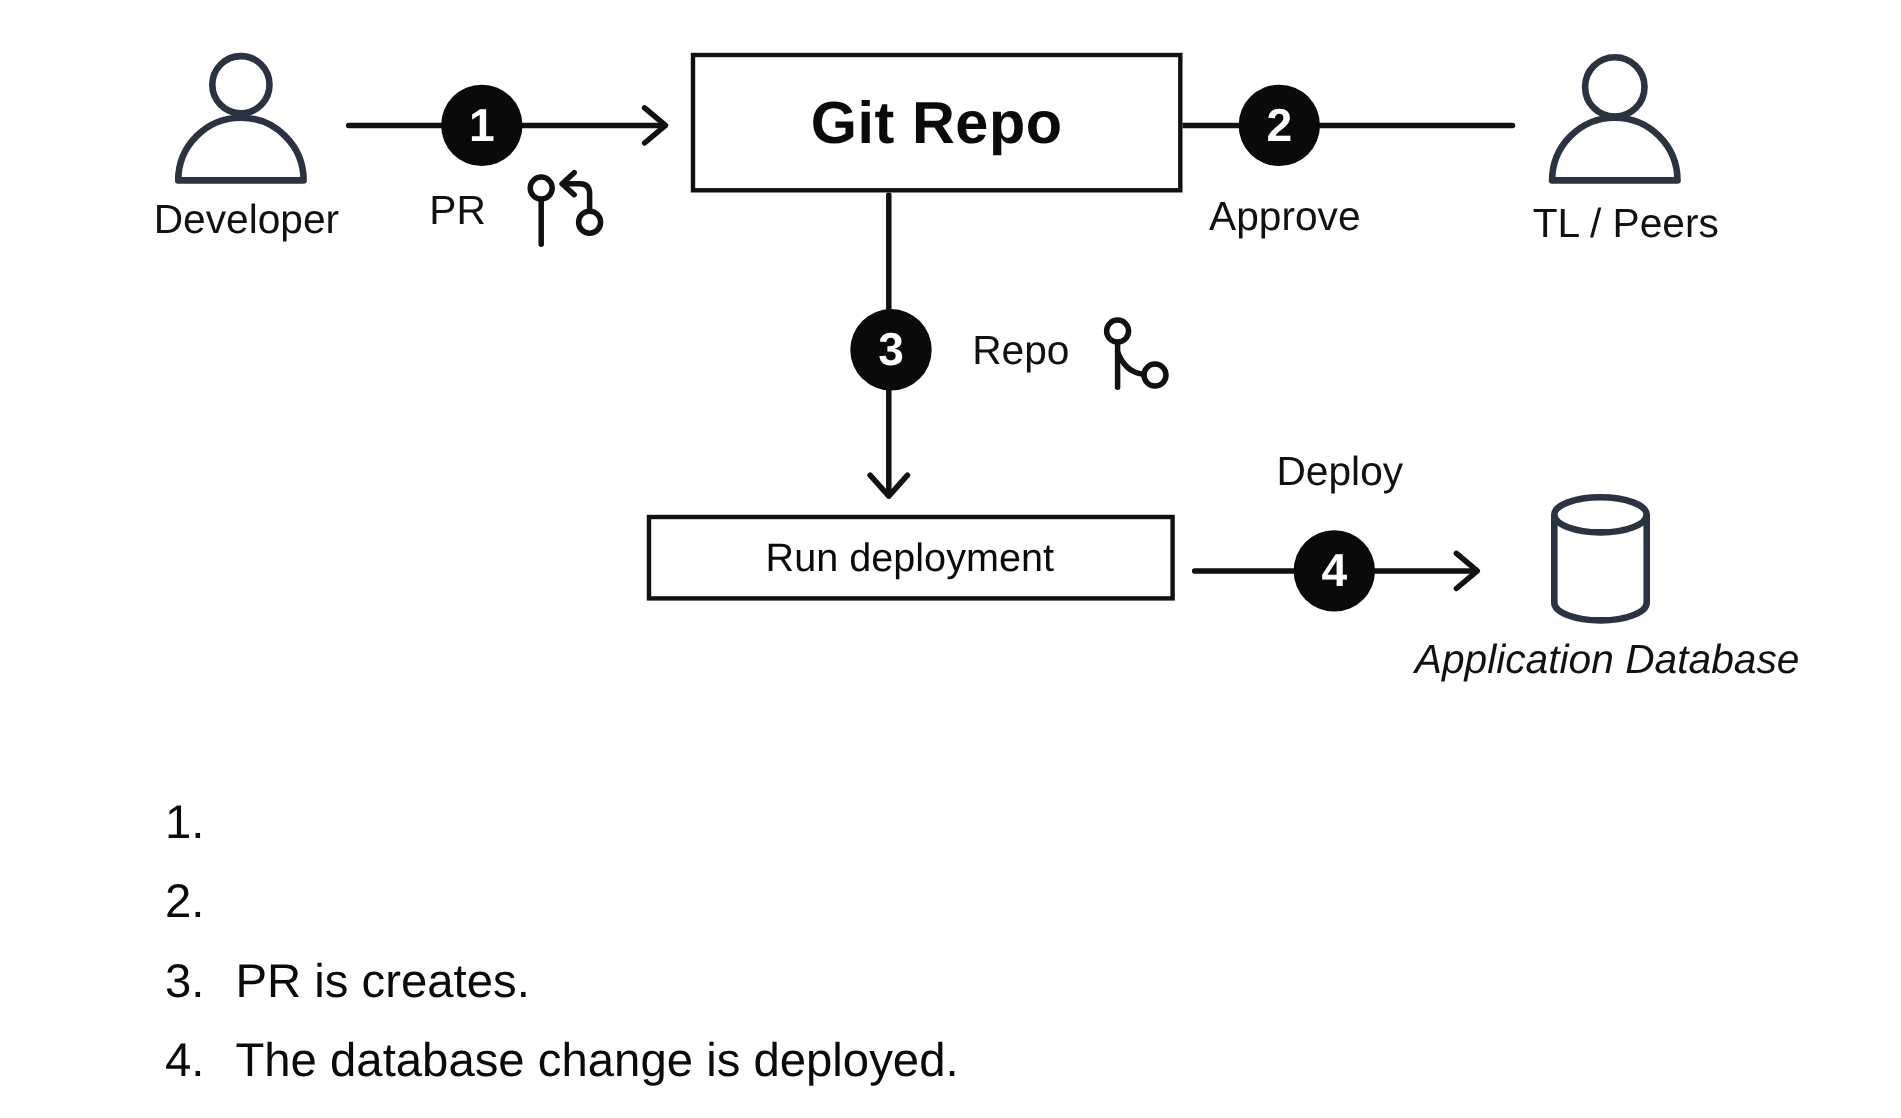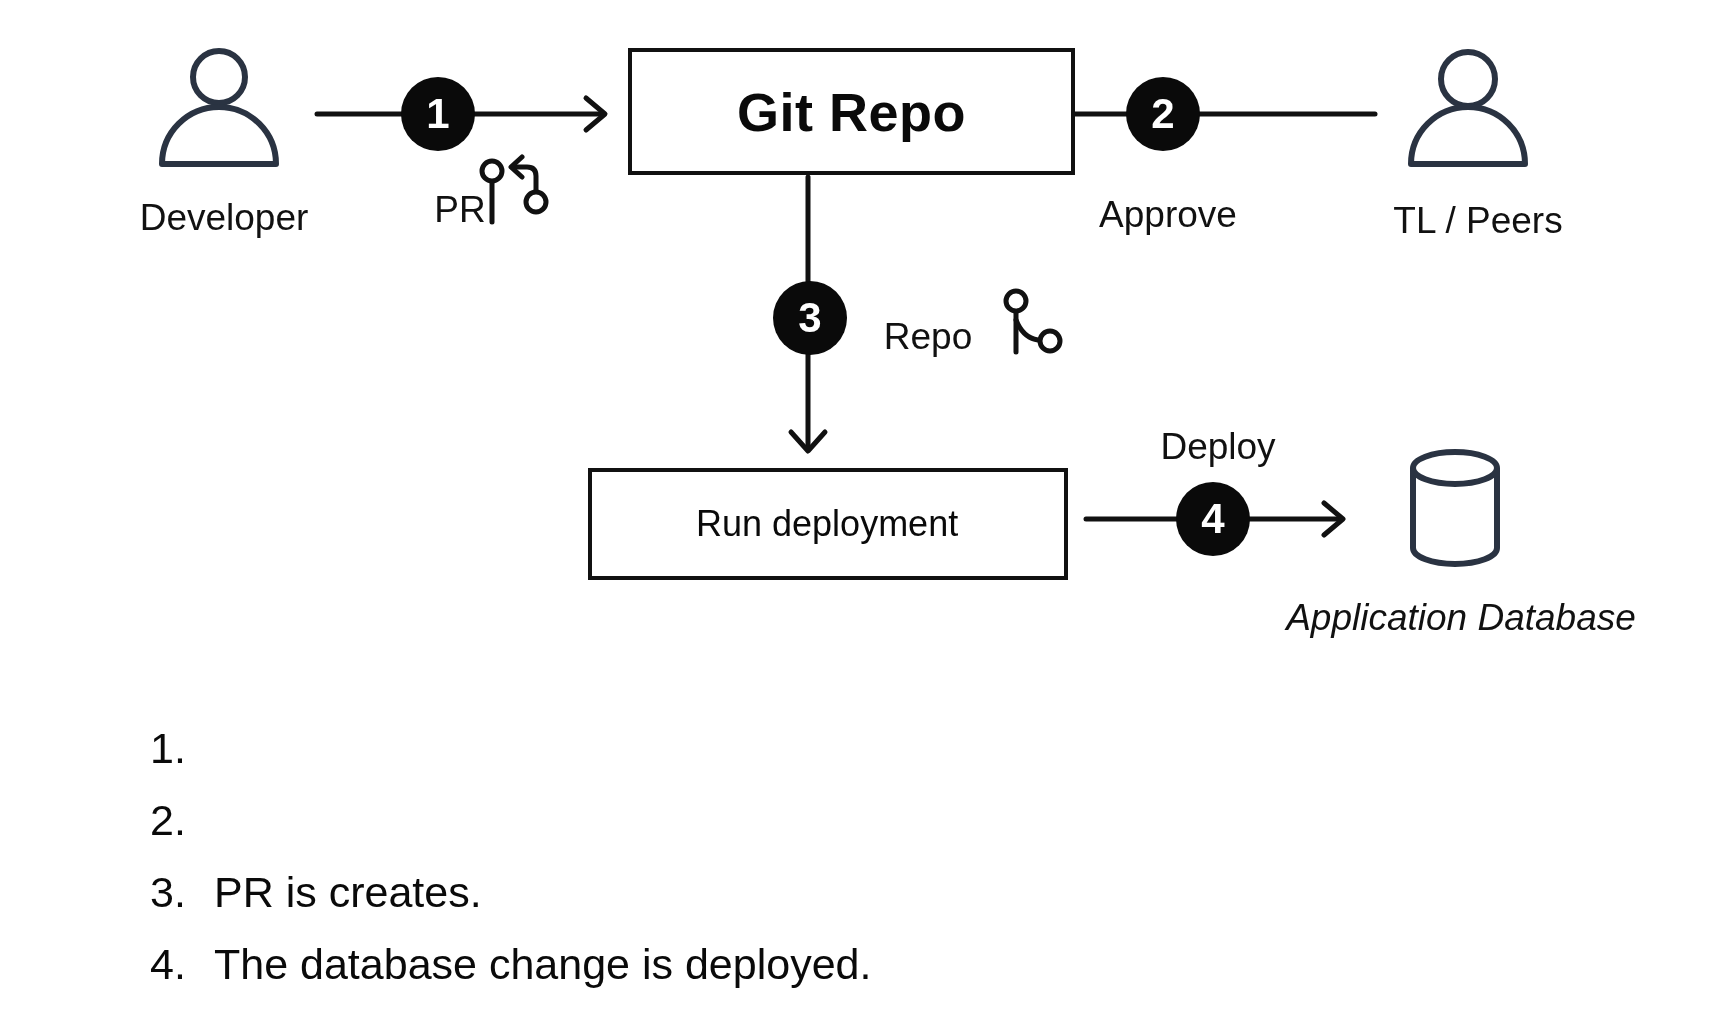--- a/index.html
+++ b/index.html
@@ -23,21 +23,21 @@
     align-items: center;
   }
   .box-git-repo {
     left: 628px; top: 48px; width: 447px; height: 127px;
     justify-content: center;
   }
   .box-git-repo .box-title {
     font-size: 54px; font-weight: bold; color: #0a0a0a; letter-spacing: 0.5px;
   }
   .box-run-deploy {
-    left: 588px; top: 468px; width: 480px; height: 112px;
+    left: 588px; top: 468px; width: 480px; height: 78px;
     padding-left: 104px;
   }
   .box-run-deploy .box-title { font-size: 36px; color: #0a0a0a; }
 
   .badge {
     position: absolute;
     width: 74px; height: 74px;
     background: #0a0a0a;
     border-radius: 50%;
     color: #ffffff;
@@ -50,24 +50,23 @@
   .badge-2 { left: 1126px; top: 77px; }
   .badge-3 { left: 773px; top: 281px; }
   .badge-4 { left: 1176px; top: 482px; }
 
   .dlabel {
     position: absolute;
     font-size: 37px;
     color: #111111;
     white-space: nowrap;
     transform: translateX(-50%);
-    margin-top: 18px;
   }
   .lbl-developer { left: 224px; top: 179px; }
-  .lbl-pr        { left: 460px; top: 171px; text-align: right; }
+  .lbl-pr        { left: 416px; top: 171px; text-align: right; }
   .lbl-approve   { left: 1168px; top: 176px; }
   .lbl-tlpeers   { left: 1478px; top: 182px; }
   .lbl-merge     { left: 928px; top: 298px; }
   .lbl-deploy    { left: 1218px; top: 408px; }
   .lbl-appdb     { left: 1461px; top: 579px; font-style: italic; }
 
   .steps {
     position: absolute;
     left: 150px; top: 712px;
     display: flex; flex-direction: column;

